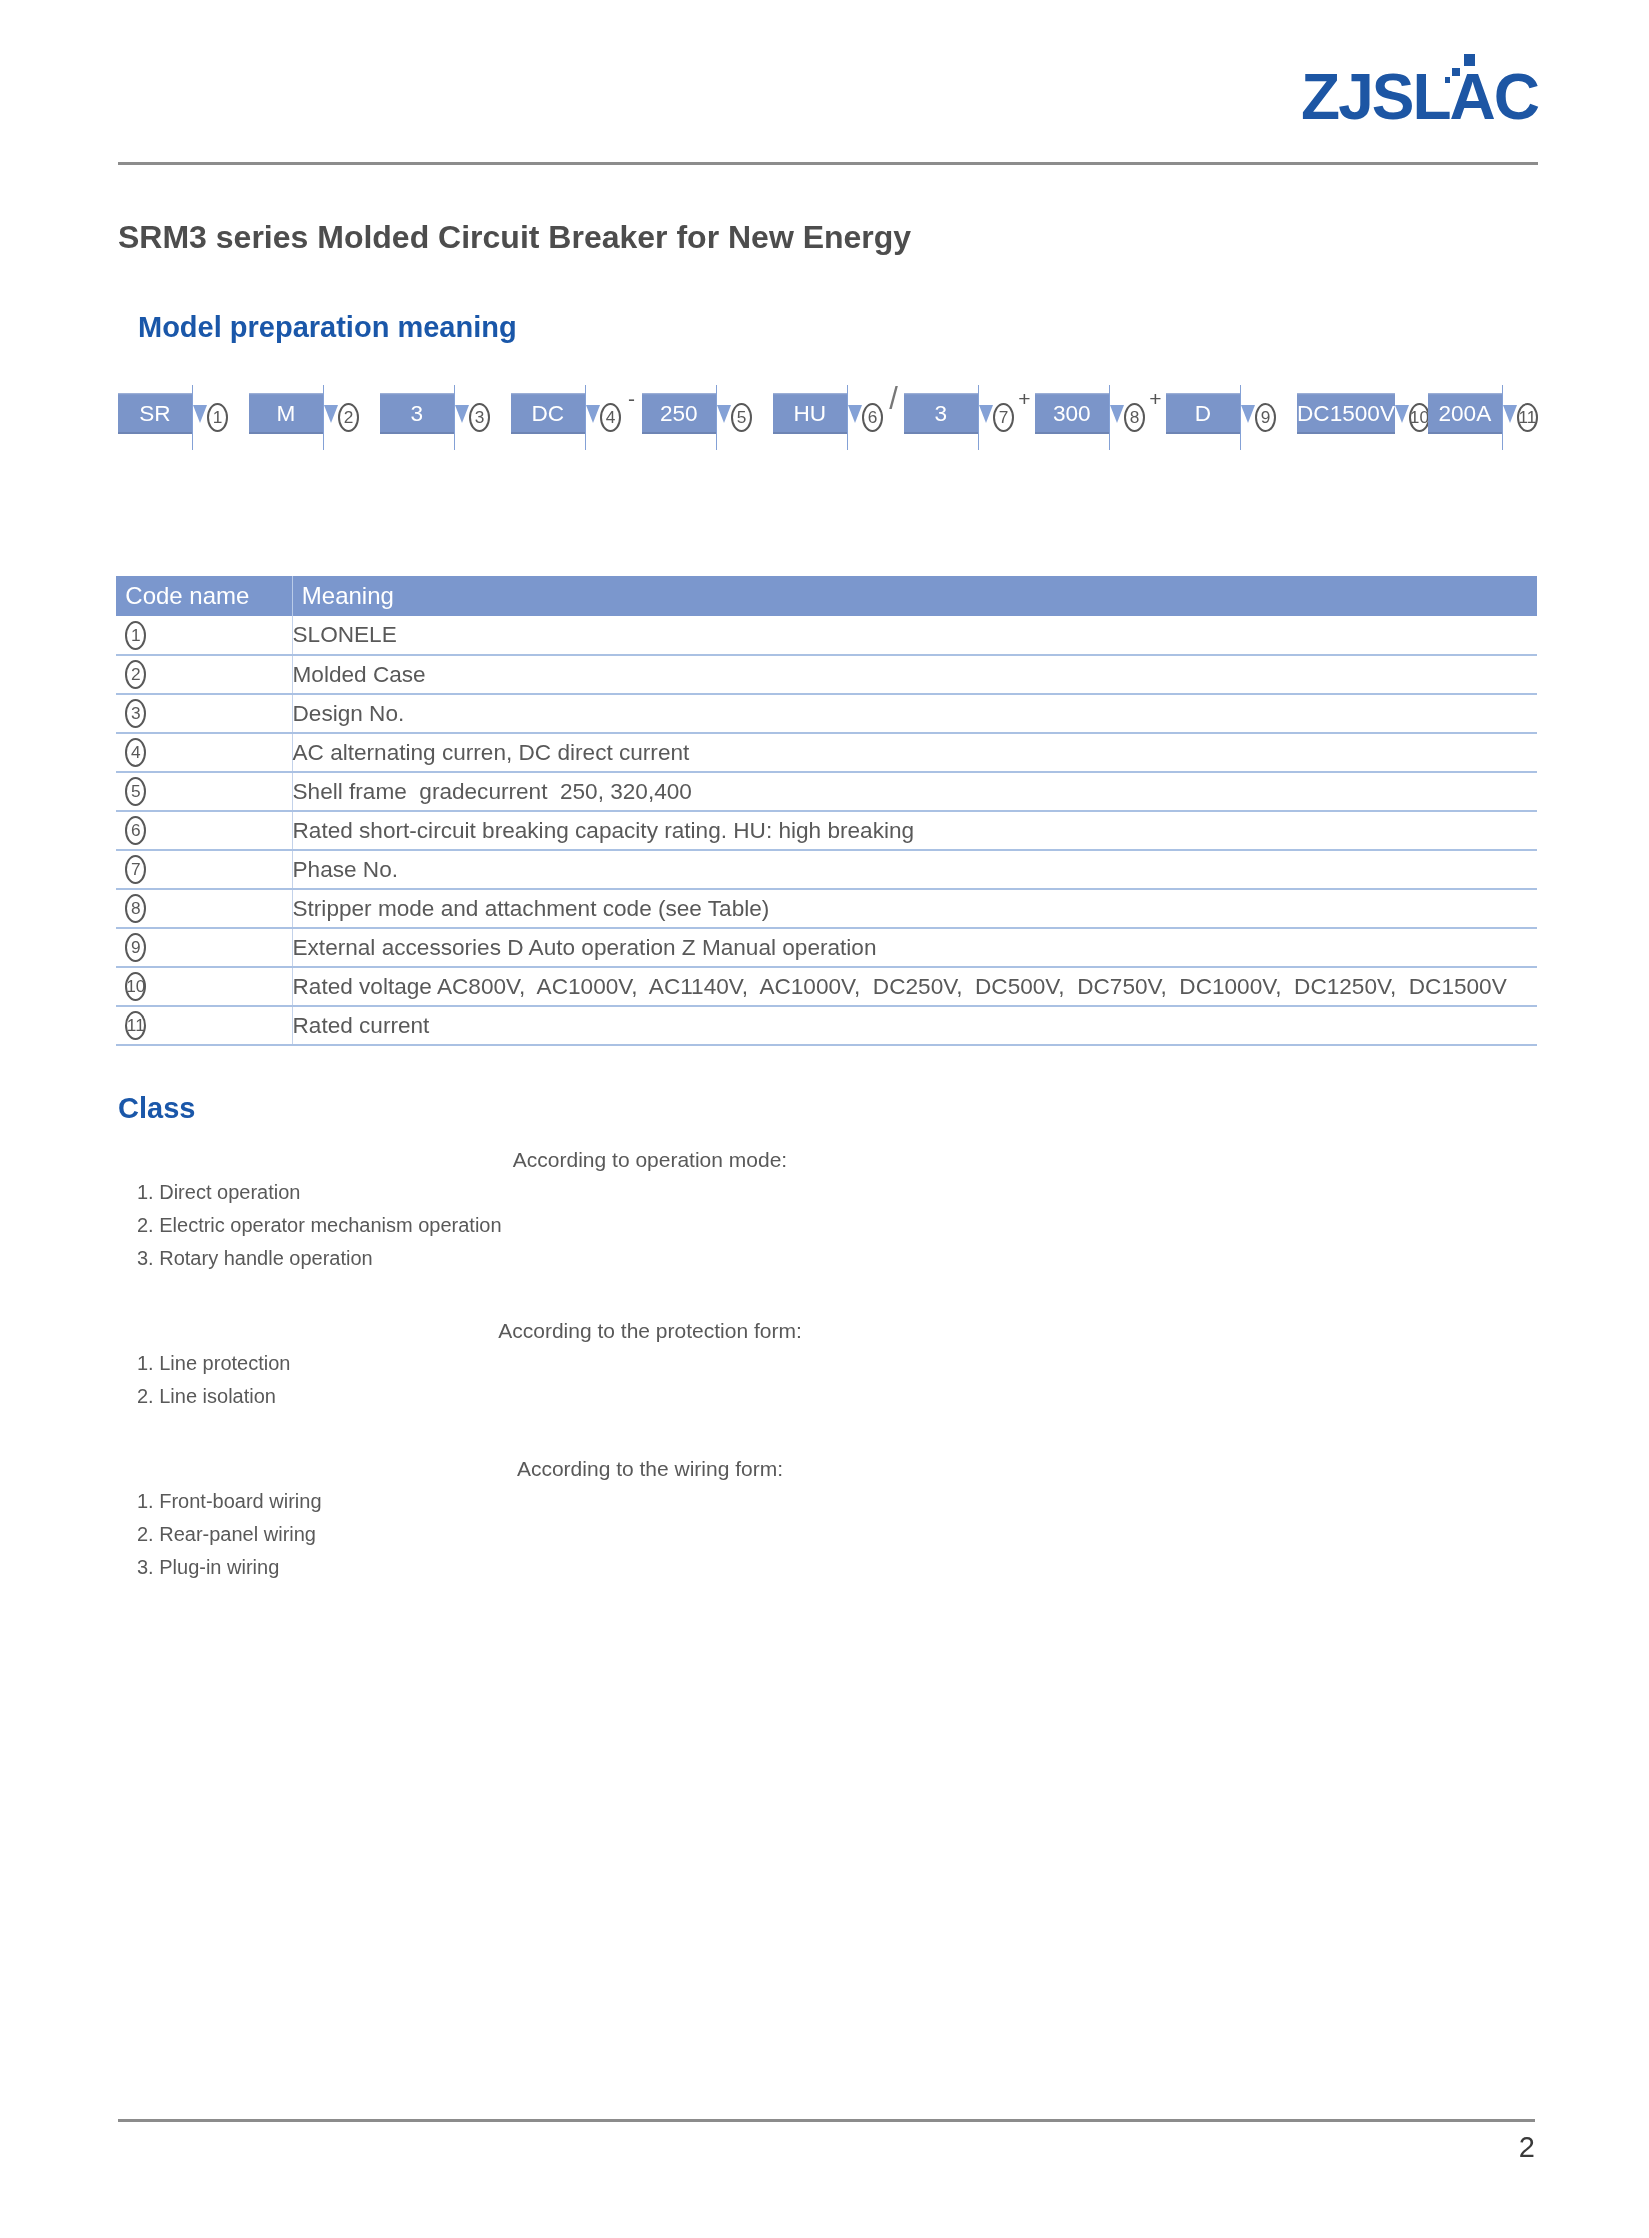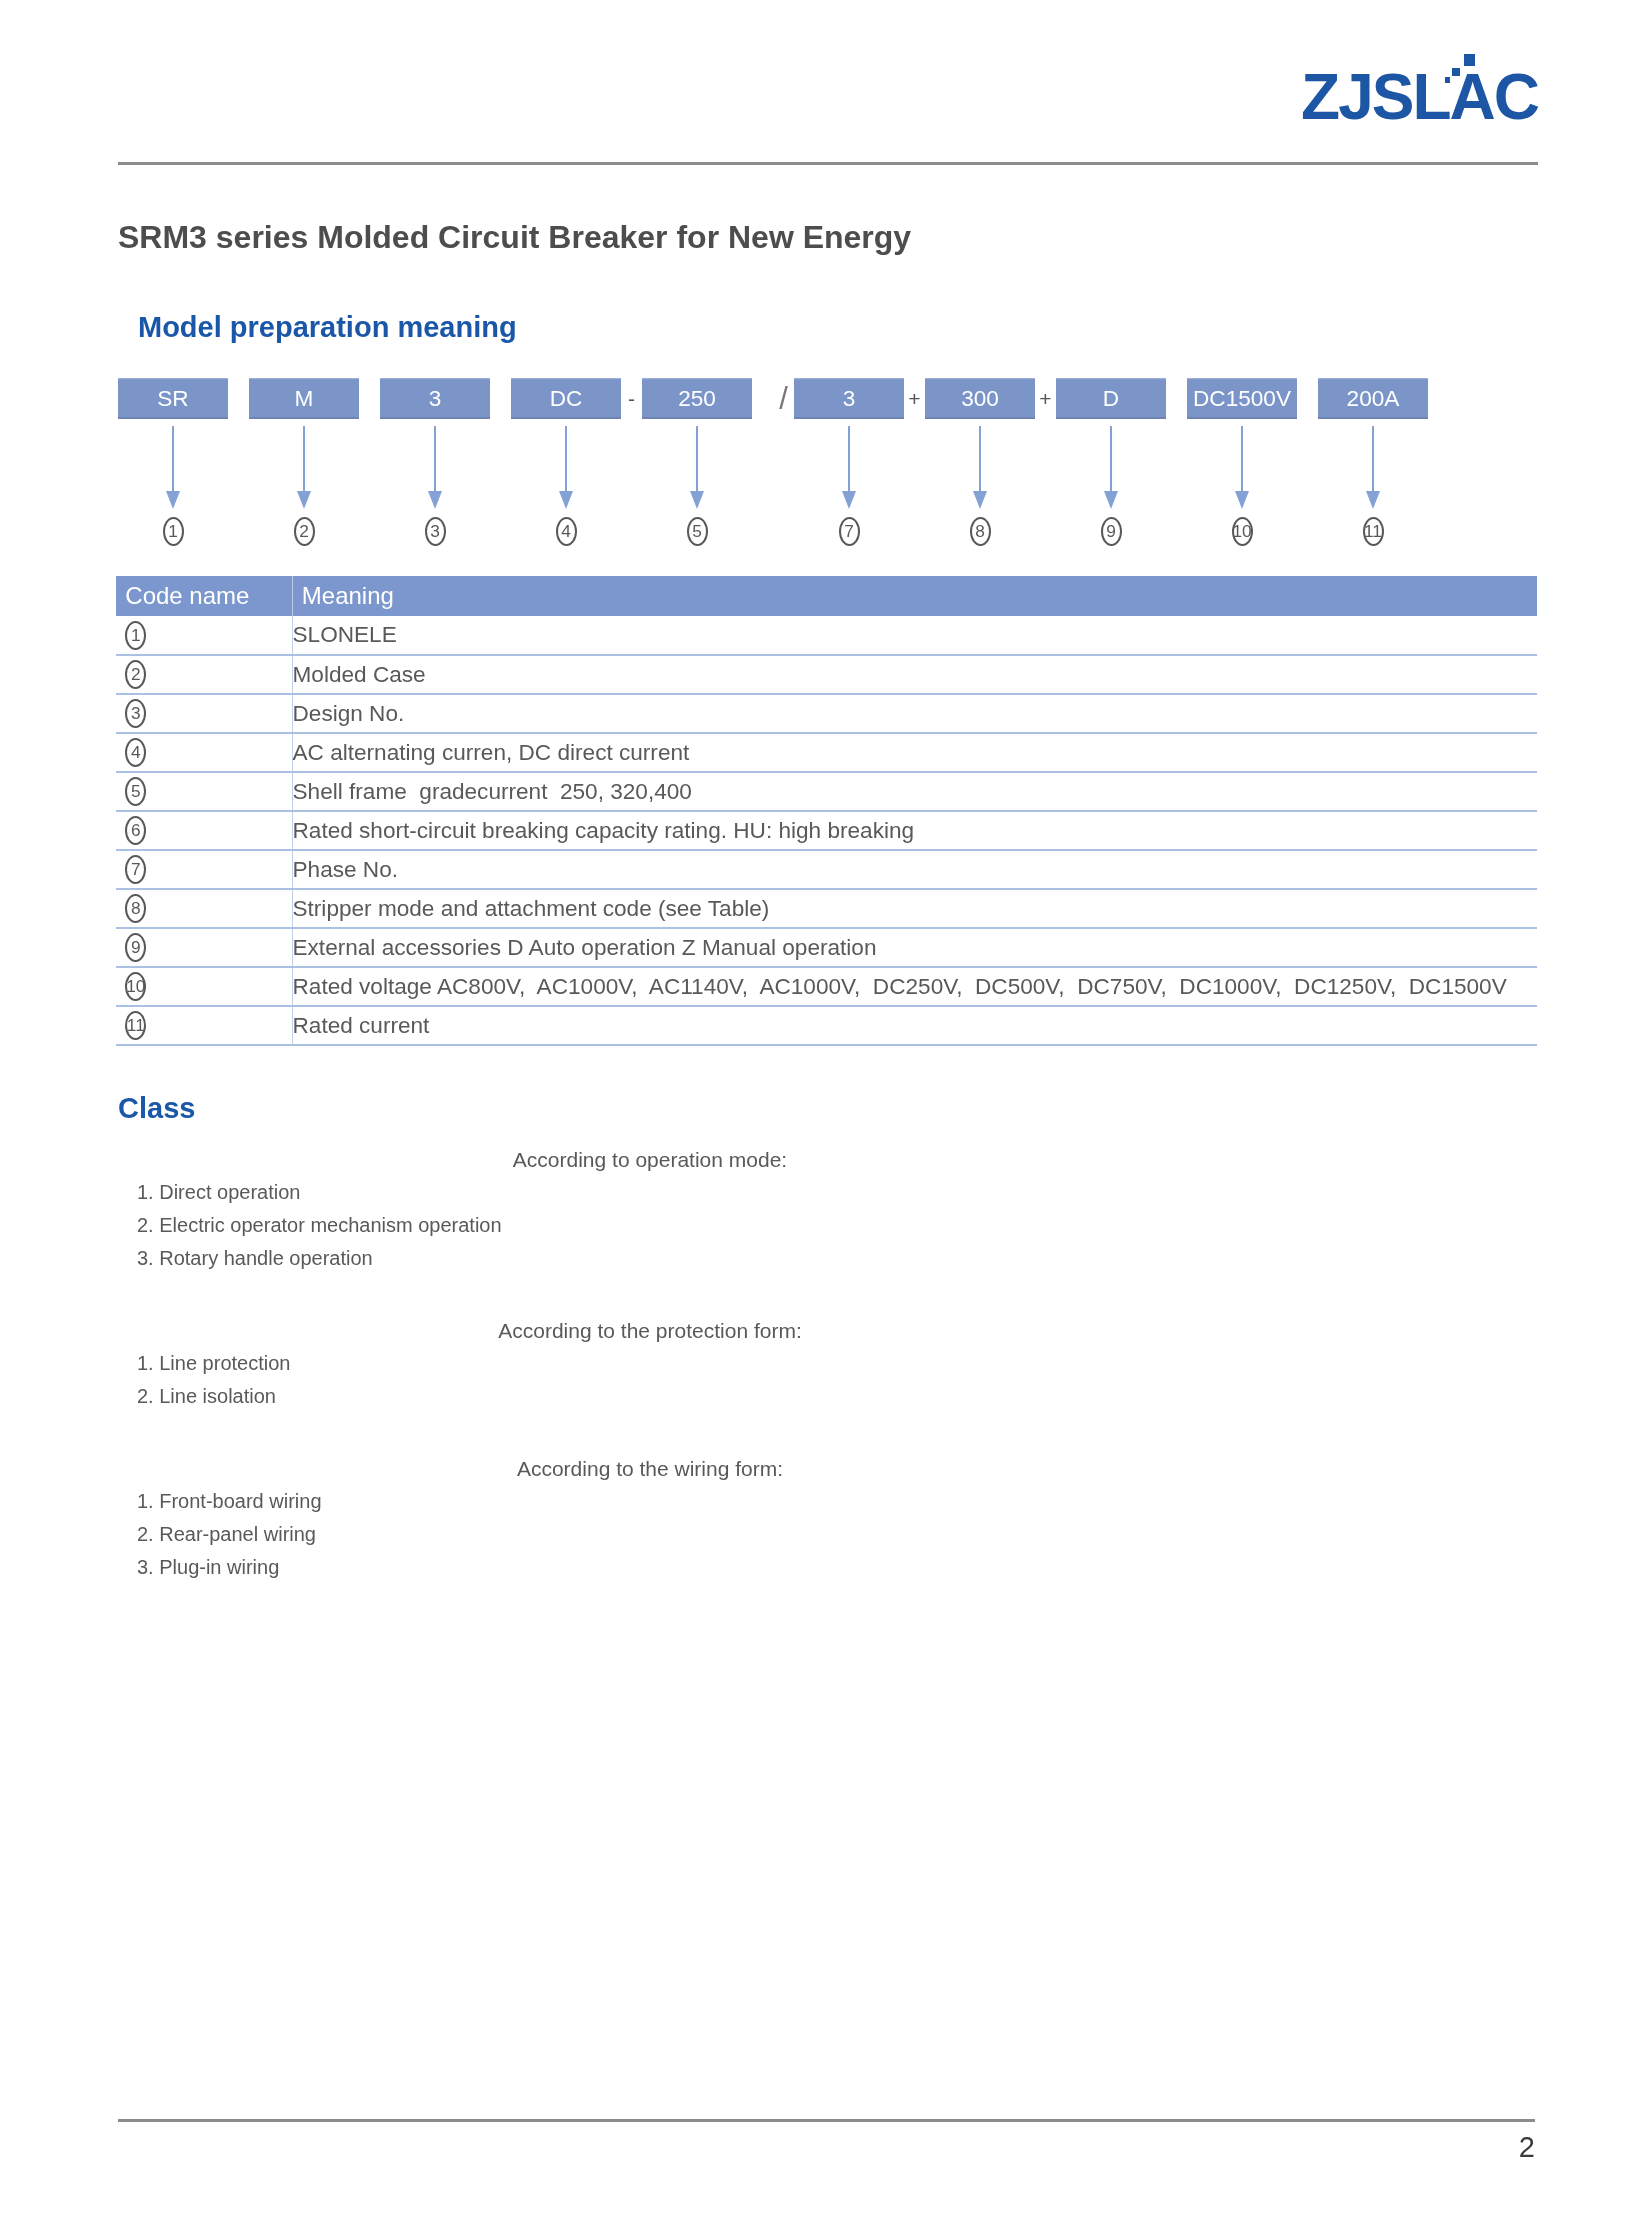--- a/index.html
+++ b/index.html
@@ -32,21 +32,21 @@
 
   
   .page-title{position:absolute;left:118px;top:219px;font-size:32px;font-weight:700;color:var(--title-gray);}
   .blue-heading{font-size:29px;font-weight:700;color:var(--accent-blue);}
   .model-heading{position:absolute;left:118px;top:311px;margin-left:20px;}
   .class-heading{position:absolute;left:118px;top:1092px;}
 
   
   .model-diagram{position:absolute;left:118px;top:378px;width:1423px;}
   .model-row{display:flex;align-items:flex-start;}
-  .m-col{width:110px;display:flex;flex-direction:column;align-items:center;flex:none;}
+  .m-col{width:110px;display:flex;flex-direction:row;align-items:center;flex:none;}
   .m-gap{width:21px;flex:none;text-align:center;}
   .m-box{width:100%;height:41px;background:var(--box-blue);color:var(--box-text);
          font-size:22.6px;display:flex;align-items:center;justify-content:center;
          box-shadow:inset 0 -2px 0 rgba(0,0,0,0.10), inset 0 1.3px 0 rgba(255,255,255,0.25);}
   .gap-label{height:41px;line-height:41px;font-size:21px;color:#555555;}
   .gap-label.slash{font-size:31px;color:#777777;}
   .arrow-line{width:2px;height:65px;background:var(--arrow-blue);margin-top:6.7px;}
   .arrow-head{width:0;height:0;border-left:7.3px solid transparent;border-right:7.3px solid transparent;
               border-top:18.6px solid var(--arrow-blue);}
   .circled{display:inline-flex;align-items:center;justify-content:center;
@@ -133,20 +133,26 @@
         </div>
         <div class="m-col">
           <div class="m-box">250</div>
           <div class="arrow-line"></div>
           <div class="arrow-head"></div>
           <div class="m-num"><span class="circled">5</span></div>
         </div>
         <div class="m-gap">
           <div class="gap-label"></div>
         </div>
+        <div class="m-col">
+          <div class="m-box">HU</div>
+          <div class="arrow-line"></div>
+          <div class="arrow-head"></div>
+          <div class="m-num"><span class="circled">6</span></div>
+        </div>
         <div class="m-gap">
           <div class="gap-label slash">/</div>
         </div>
         <div class="m-col">
           <div class="m-box">3</div>
           <div class="arrow-line"></div>
           <div class="arrow-head"></div>
           <div class="m-num"><span class="circled">7</span></div>
         </div>
         <div class="m-gap">

